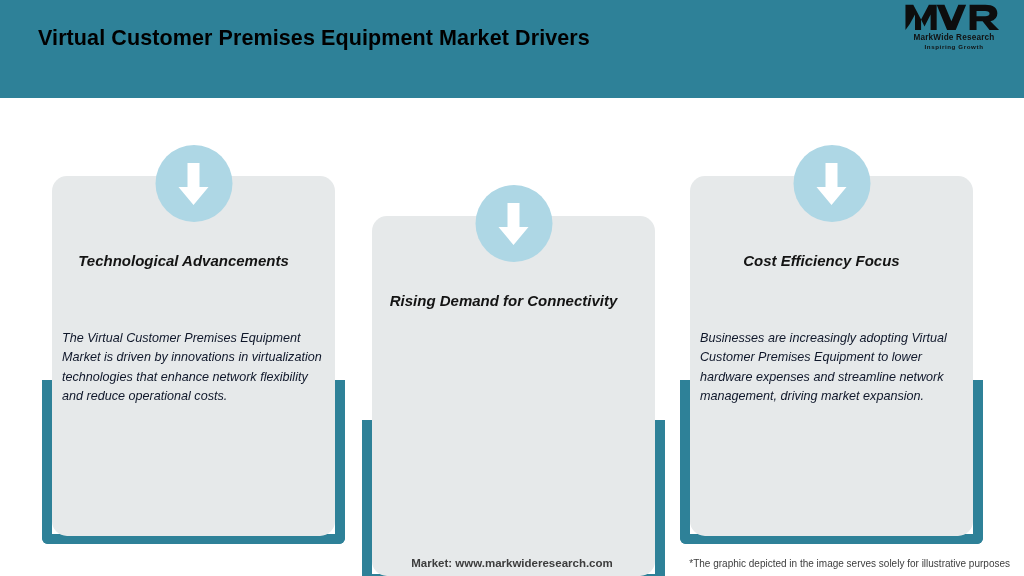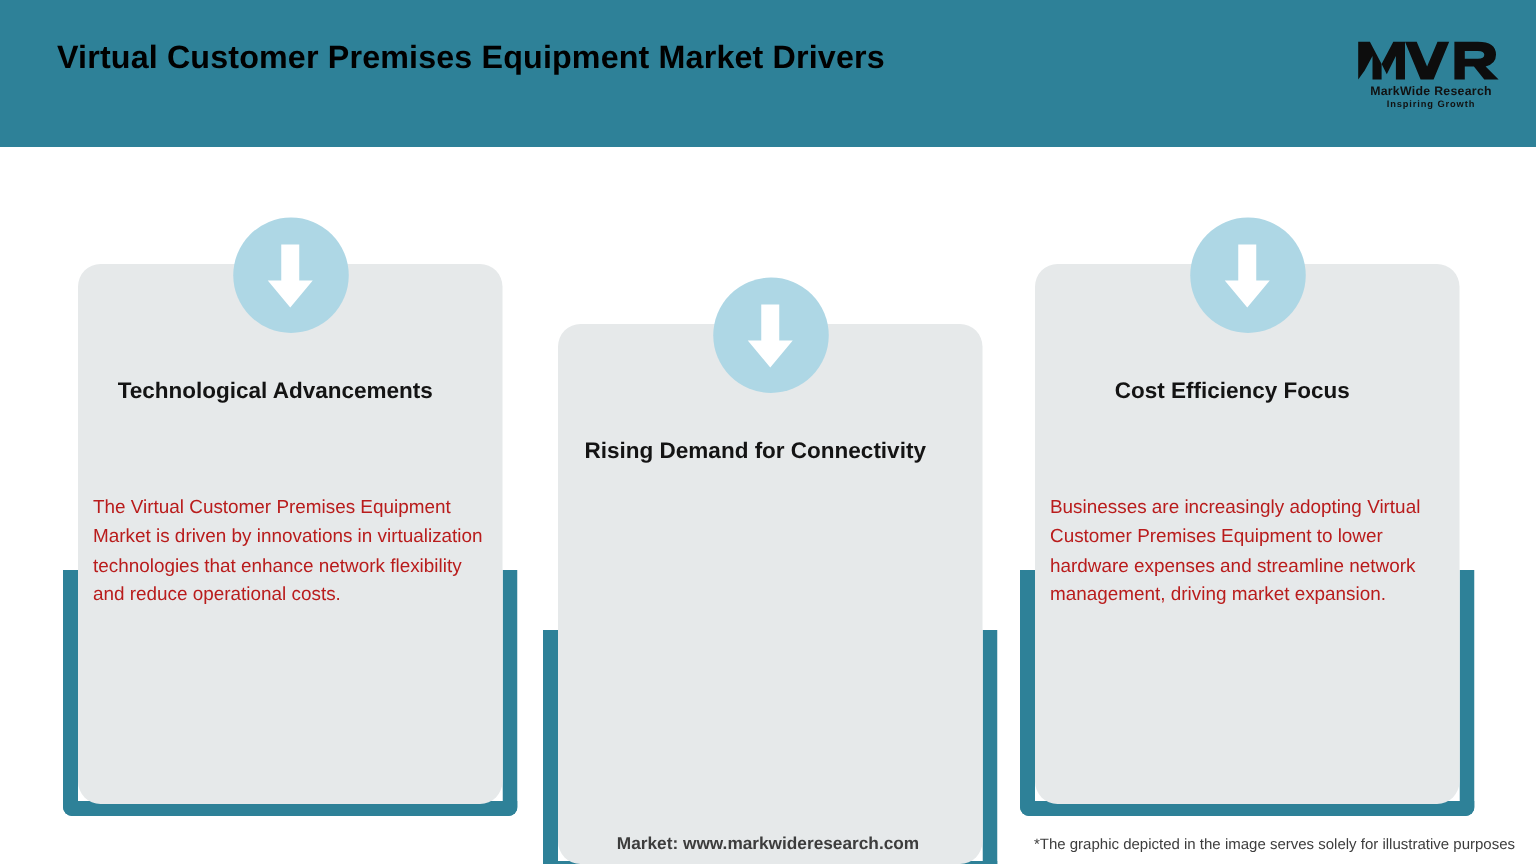--- a/index.html
+++ b/index.html
@@ -32,21 +32,21 @@
     font-weight: bold;
     color: #000000;
     letter-spacing: 0.1px;
     white-space: nowrap;
   }
 
   
   .logo {
     position: absolute;
     right: 18px;
-    top: 25px;
+    top: 2px;
     width: 104px;
     height: 54px;
     text-align: center;
   }
   .logo-mark {
     display: block;
     width: 100%;
     height: 30px;
   }
   .logo-name {
@@ -73,20 +73,21 @@
     position: absolute;
     left: 0;
     top: 98px;
     width: 1024px;
     height: 478px;
   }
   .card-block {
     position: absolute;
     top: 0;
     height: 478px;
+    font-style: italic;
   }
   .card-block.b1 { left: 42px;  width: 303px; }
   .card-block.b2 { left: 362px; width: 303px; margin-top: 40px; }
   .card-block.b3 { left: 680px; width: 303px; }
 
   
   .frame {
     position: absolute;
     left: 0;
     top: 282px;          
@@ -144,21 +145,21 @@
     color: #141414;
     line-height: 21px;
   }
 
   .card-body {
     position: absolute;
     left: 20px;
     top: 231px;          
     width: 268px;
     font-size: 12.6px;
-    color: #b91c1c;
+    color: #0f172a;
     line-height: 19.4px;
     text-align: left;
   }
   .b3 .card-body { width: 276px; }
 
   
   .source {
     position: absolute;
     left: 0;
     top: 557px;

